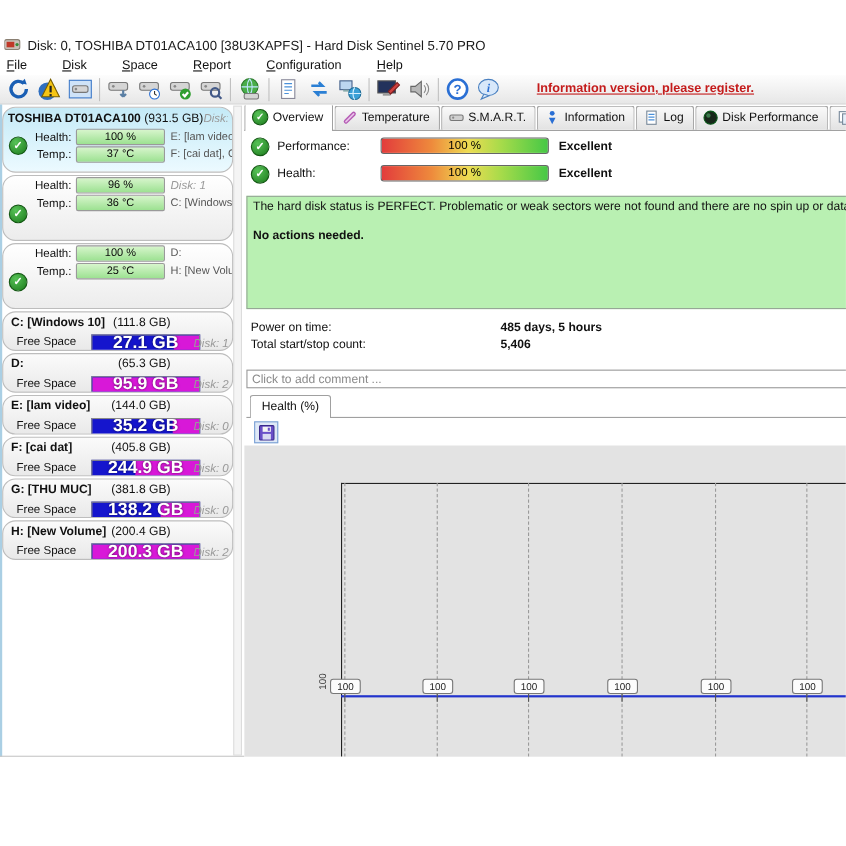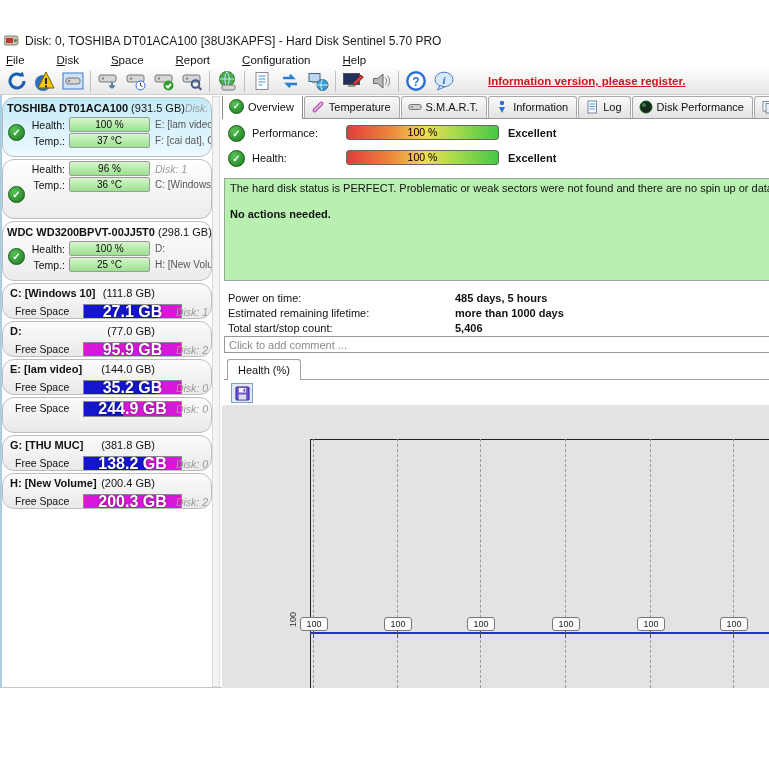--- a/index.html
+++ b/index.html
@@ -269,24 +269,20 @@
         <span class="dp-right it">Disk: 1</span>
       </div>
       <div class="dp-row">
         <span class="dp-lab">Temp.:</span>
         <span class="mini-bar"><span>36 °C</span></span>
         <span class="dp-right">C: [Windows 10]</span>
       </div>
     </div>
 
     <div class="panel disk-panel">
-      <div class="dp-head">
-        <span class="dp-title"><b>WDC WD3200BPVT-00JJ5T0</b> <span>(298.1 GB)</span></span>
-        <span class="dp-disklabel">Disk: 2</span>
-      </div>
       <span class="ok-badge">✓</span>
       <div class="dp-row">
         <span class="dp-lab">Health:</span>
         <span class="mini-bar"><span>100 %</span></span>
         <span class="dp-right">D:</span>
       </div>
       <div class="dp-row">
         <span class="dp-lab">Temp.:</span>
         <span class="mini-bar"><span>25 °C</span></span>
         <span class="dp-right">H: [New Volume]</span>
@@ -304,21 +300,21 @@
             <span class="free-fill" style="width: 24.2%;"></span>
             <span class="free-text">27.1 GB</span>
           </span>
         <span class="pp-disk">Disk: 1</span>
       </div>
     </div>
 
     <div class="panel part-panel">
       <div class="pp-head">
         <span class="pp-name">D:</span>
-        <span class="pp-size">(77.0 GB)</span>
+        <span class="pp-size">(65.3 GB)</span>
       </div>
       <div class="pp-row">
         <span class="pp-lab">Free Space</span>
         <span class="free-bar">
             <span class="free-fill" style="width: 99.9%;"></span>
             <span class="free-text">95.9 GB</span>
           </span>
         <span class="pp-disk">Disk: 2</span>
       </div>
     </div>
@@ -332,20 +328,24 @@
         <span class="pp-lab">Free Space</span>
         <span class="free-bar">
             <span class="free-fill" style="width: 24.4%;"></span>
             <span class="free-text">35.2 GB</span>
           </span>
         <span class="pp-disk">Disk: 0</span>
       </div>
     </div>
 
     <div class="panel part-panel">
+      <div class="pp-head">
+        <span class="pp-name">F: [cai dat]</span>
+        <span class="pp-size">(405.8 GB)</span>
+      </div>
       <div class="pp-row">
         <span class="pp-lab">Free Space</span>
         <span class="free-bar">
             <span class="free-fill" style="width: 60.3%;"></span>
             <span class="free-text">244.9 GB</span>
           </span>
         <span class="pp-disk">Disk: 0</span>
       </div>
     </div>
 
@@ -449,23 +449,20 @@
     </div>
 
     <div class="status-box">
       <div class="status-l1">The hard disk status is PERFECT. Problematic or weak sectors were not found and there are no spin up or data transfer errors.</div>
       <div class="status-l2">No actions needed.</div>
     </div>
 
     <div class="stats">
       <div class="stat-row">
         <span class="stat-lab">Power on time:</span><span class="stat-val">485 days, 5 hours</span>
-      </div>
-      <div class="stat-row">
-        <span class="stat-lab">Estimated remaining lifetime:</span><span class="stat-val">more than 1000 days</span>
       </div>
       <div class="stat-row">
         <span class="stat-lab">Total start/stop count:</span><span class="stat-val">5,406</span>
       </div>
     </div>
 
     <input class="comment" type="text" placeholder="Click to add comment ..." style="">
 
     <div class="chart-tabbar">
       <span class="chart-tab">Health (%)</span>

